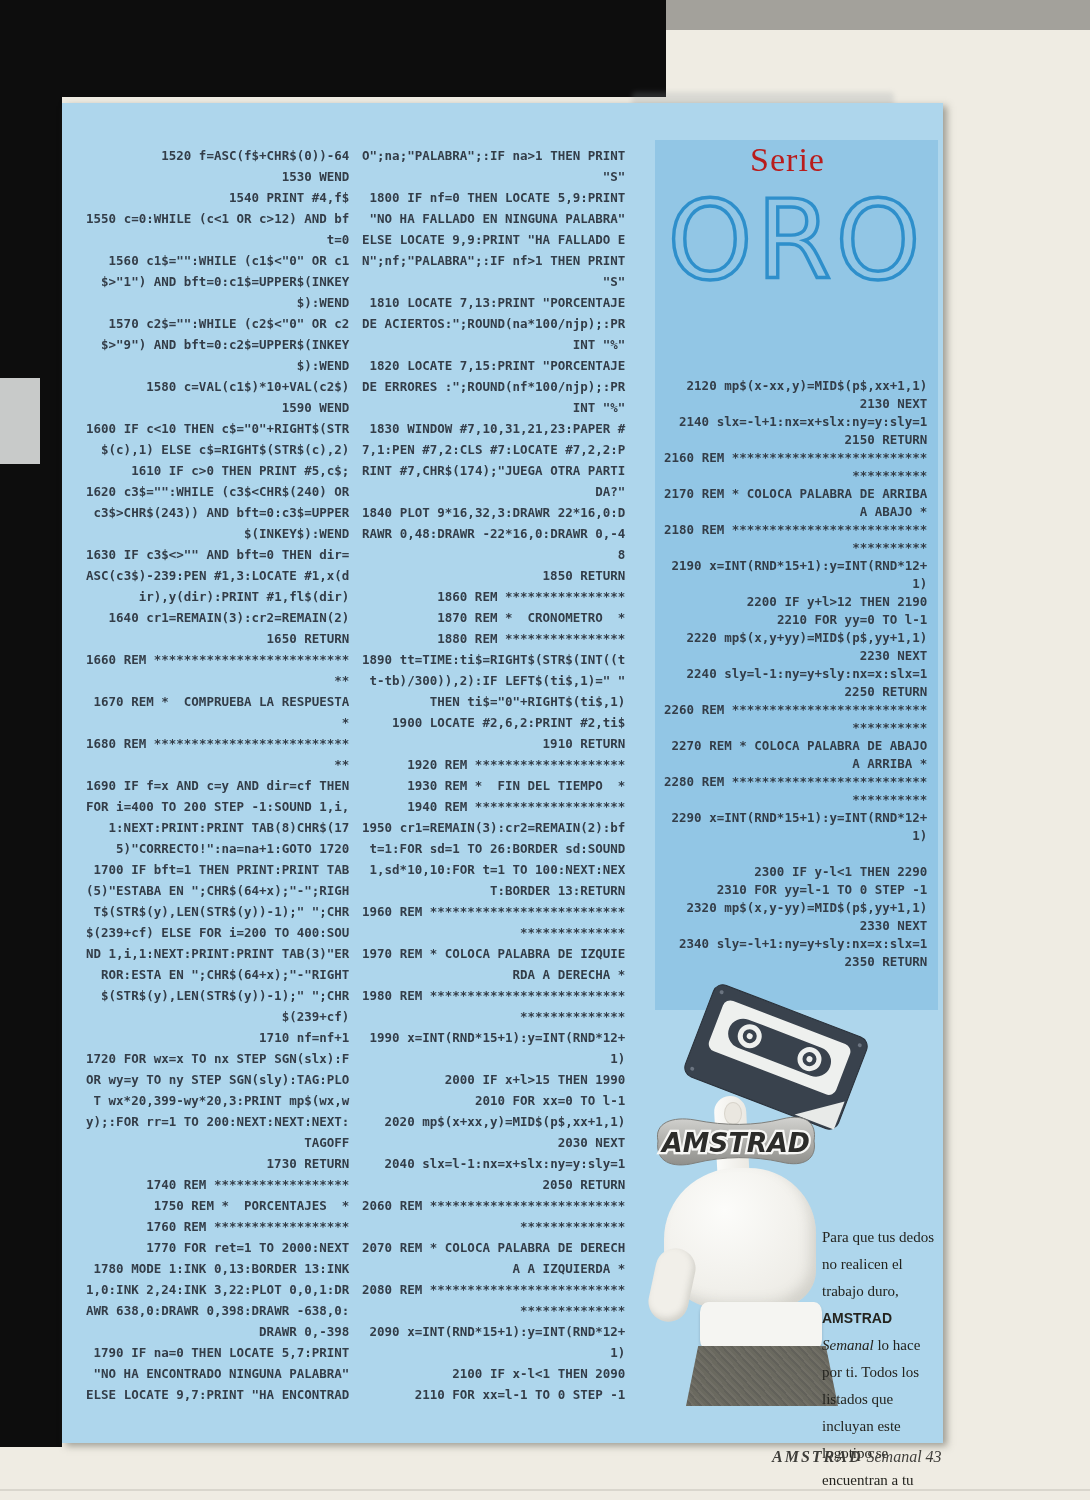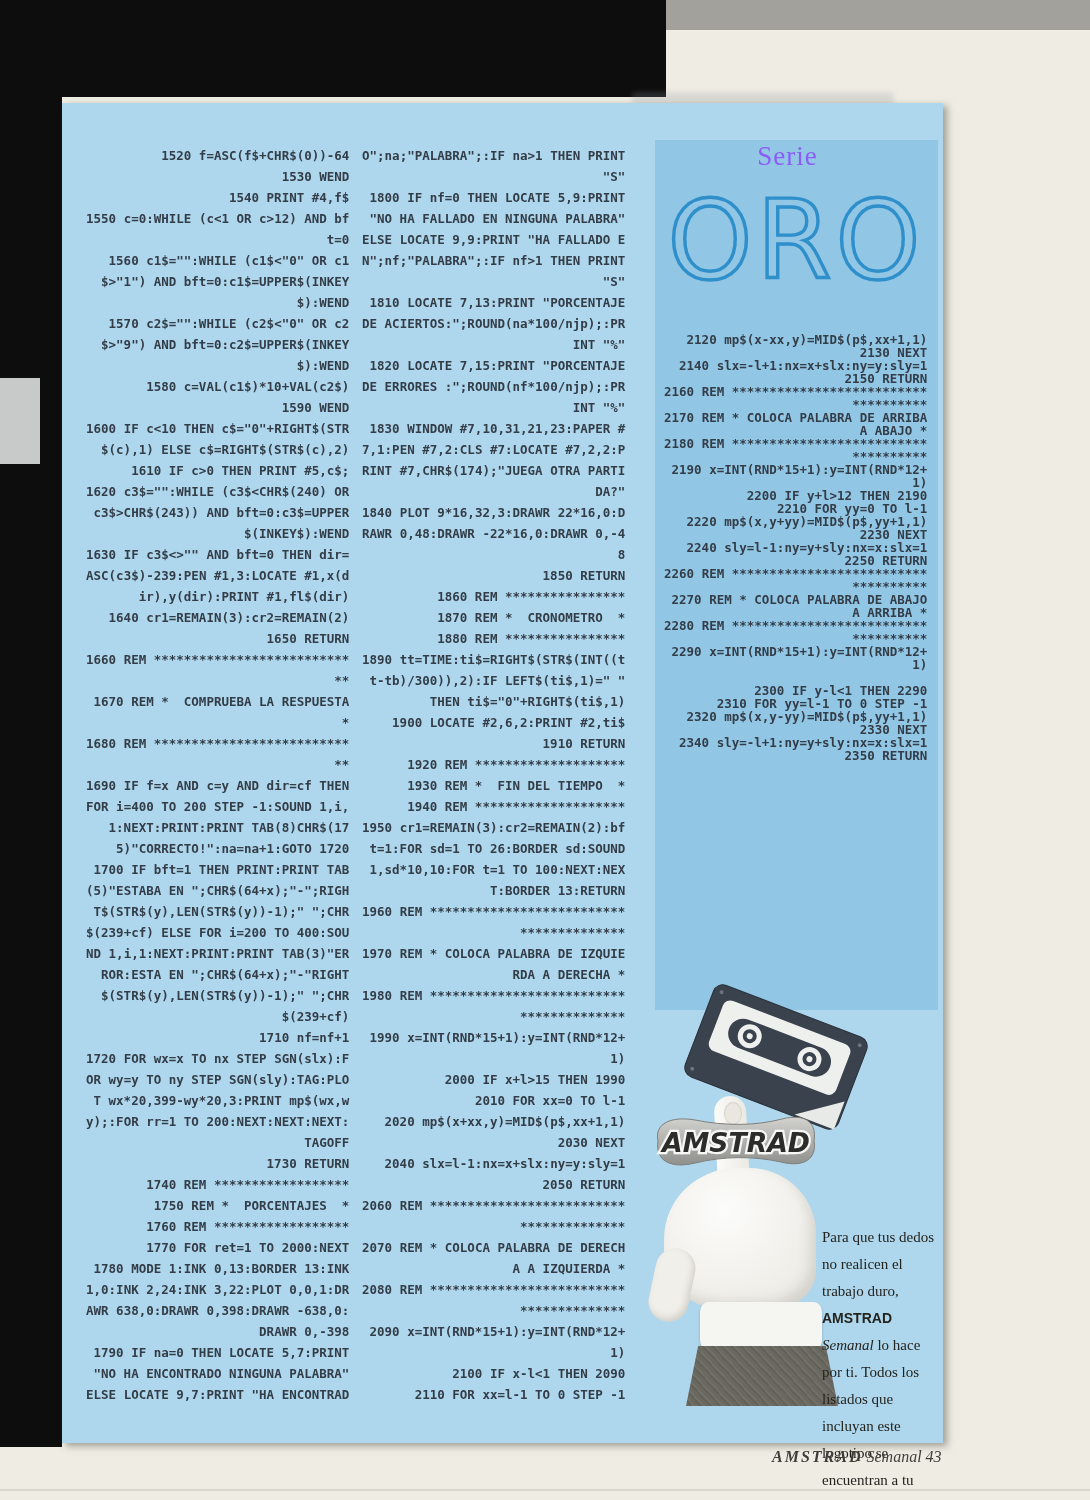--- a/index.html
+++ b/index.html
@@ -13,24 +13,24 @@
   #left-notch{left:0;top:378px;width:40px;height:86px;background:#c8cac9;}
   .ghost{background:#8e979e;opacity:.22;filter:blur(2.5px);border-radius:4px;}
   
   #page{left:62px;top:103px;width:881px;height:1340px;background:#aed6ec;
         box-shadow:4px 3px 7px rgba(80,80,70,.5);}
   #oro-panel{left:655px;top:140px;width:283px;height:870px;background:#92c6e5;}
   
   .code{white-space:pre-wrap;word-break:break-all;width:35ch;
         font-family:"DejaVu Sans Mono",monospace;font-size:12.5px;font-weight:bold;
         line-height:21px;color:#333d48;text-align:right;}
-  #col3.code{line-height:13px;}
+  #col3.code{line-height:18px;margin-top:44px;}
   
   #serie{left:655px;top:141px;width:265px;text-align:center;
-         font-family:"Liberation Serif",serif;font-size:27px;color:#8b5cf6;letter-spacing:1px;}
+         font-family:"Liberation Serif",serif;font-size:34px;color:#b91c1c;letter-spacing:1px;}
   
   #promo{left:822px;top:1224px;width:118px;font-family:"Liberation Serif",serif;
          font-size:15px;line-height:27px;color:#24241f;}
   #promo .brand{font-family:"Liberation Sans",sans-serif;font-weight:bold;font-size:14px;}
   #promo .semanal{font-style:italic;}
   
   #footer{left:772px;top:1448px;font-family:"Liberation Serif",serif;font-size:16px;
           font-style:italic;color:#3f3e3a;white-space:nowrap;}
   #footer .brand{font-weight:bold;letter-spacing:2px;}
   #bottom-line{left:0;top:1489px;width:1090px;height:2px;background:#d9d6cd;}

